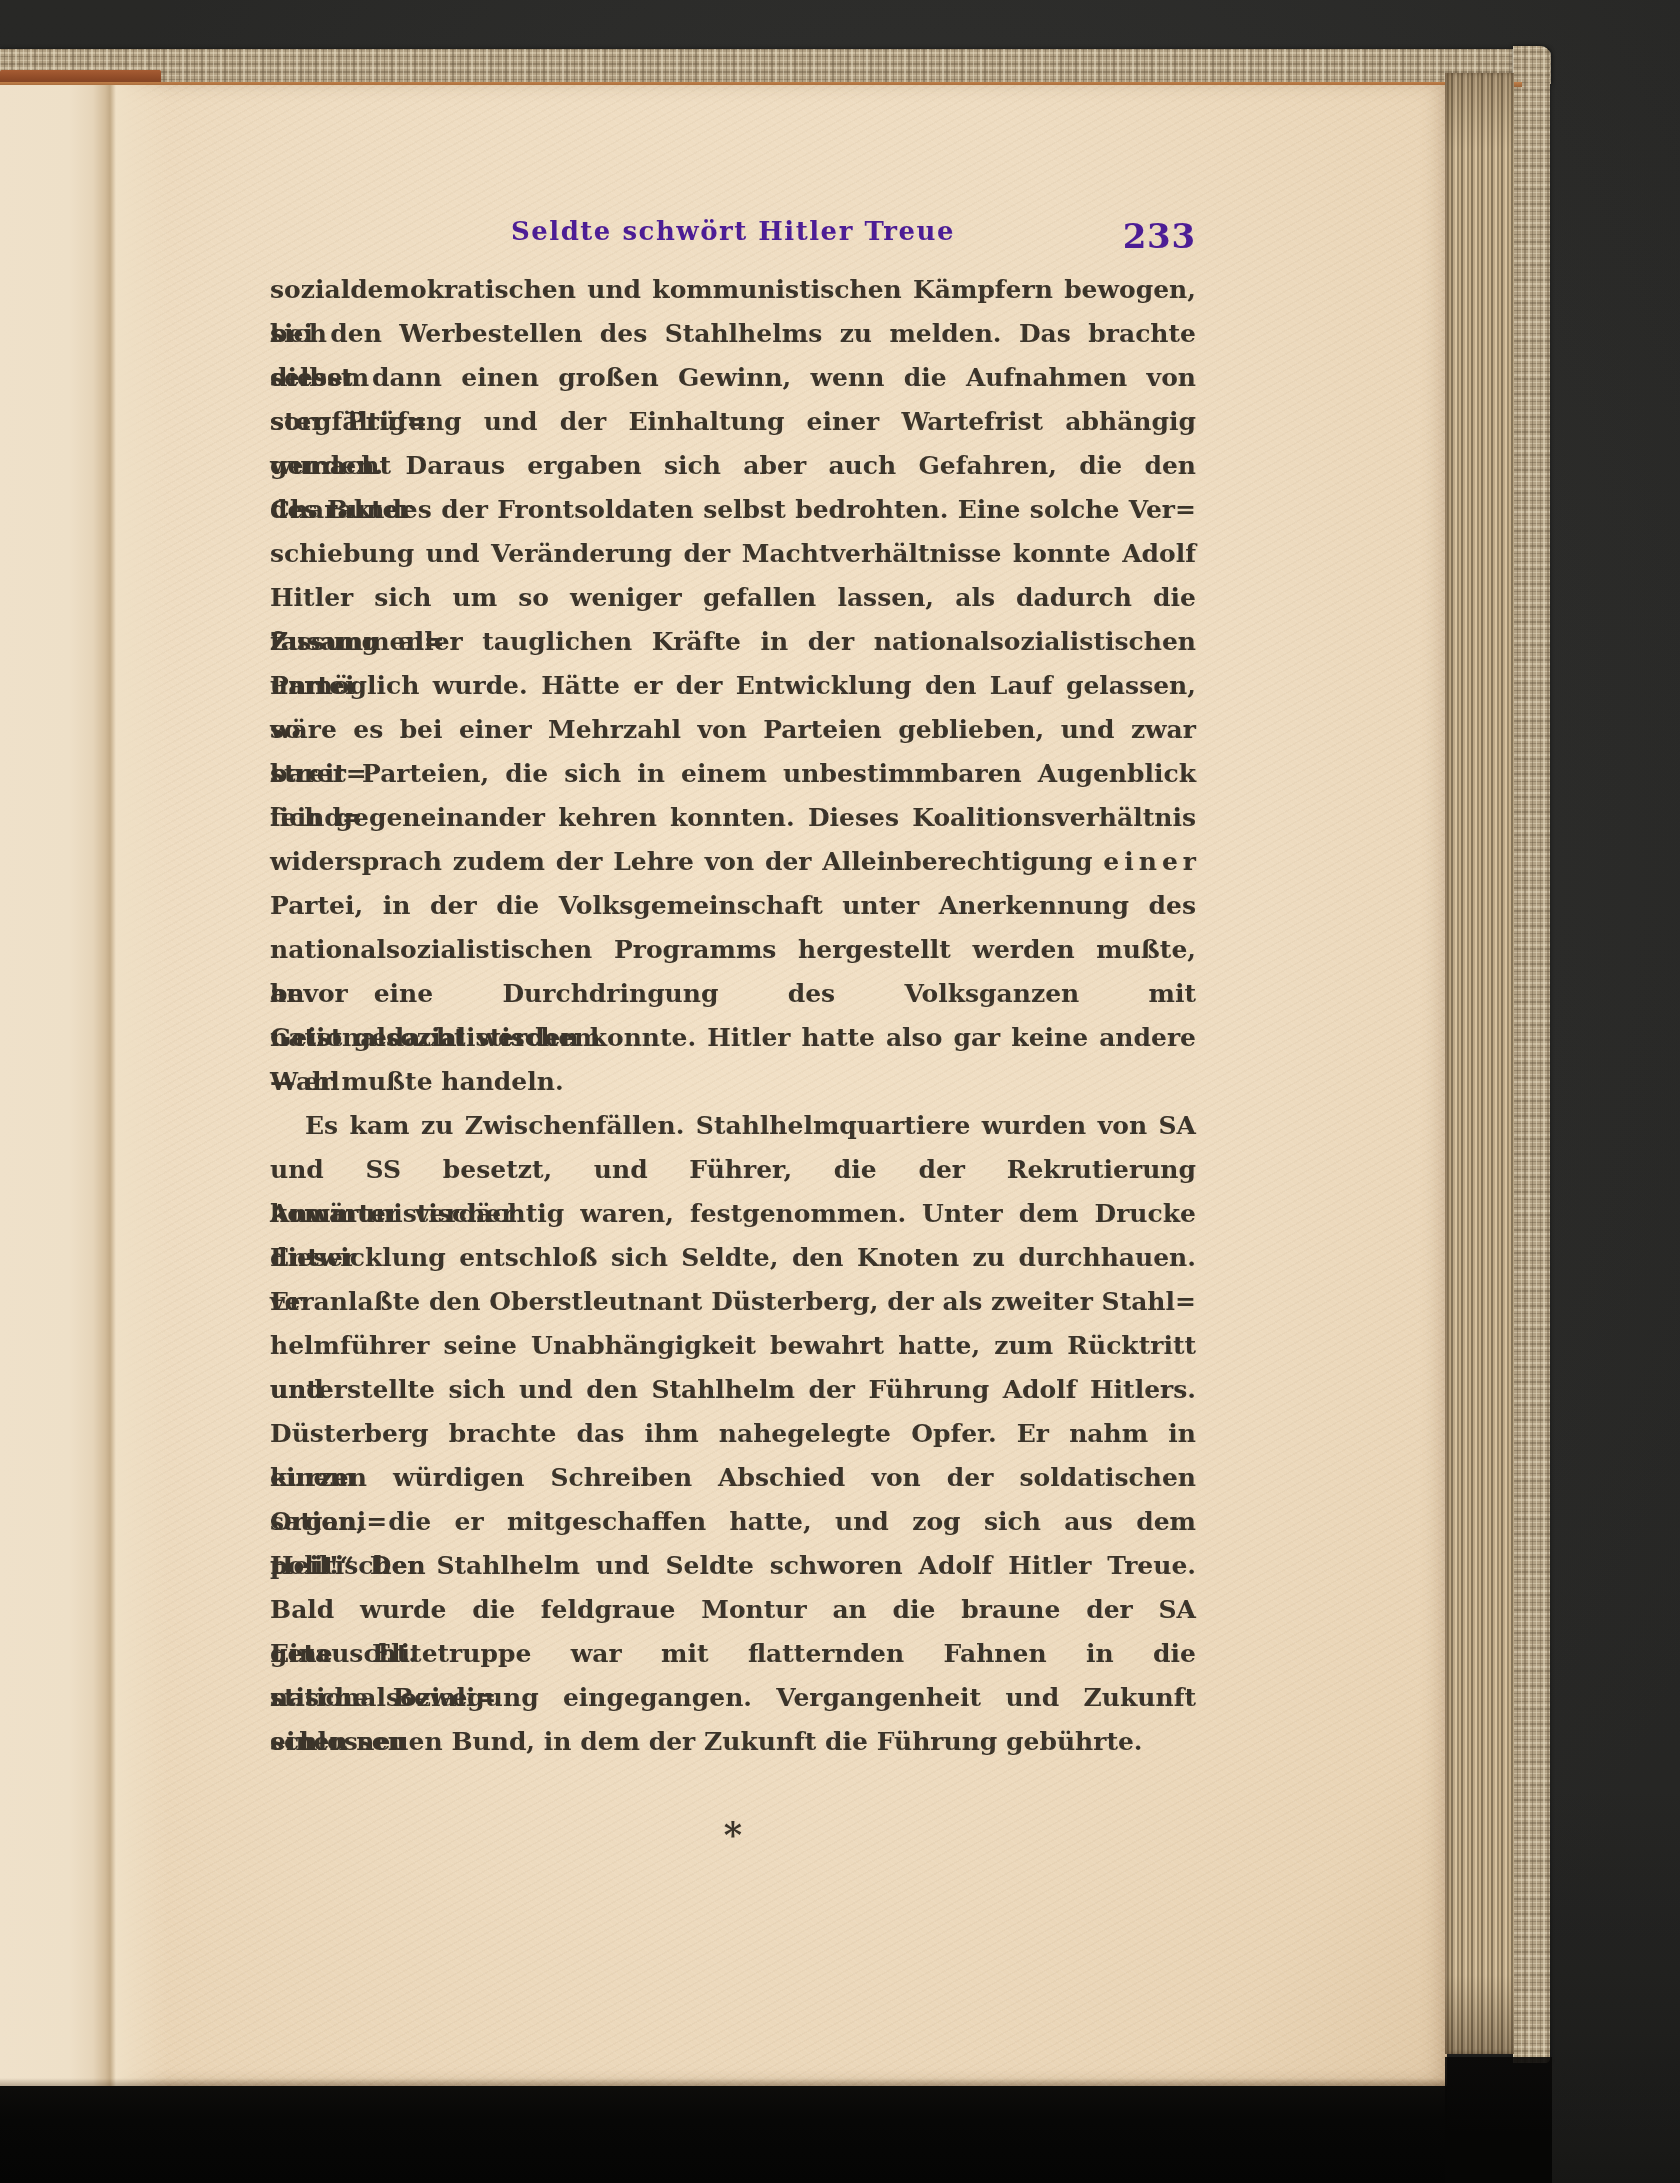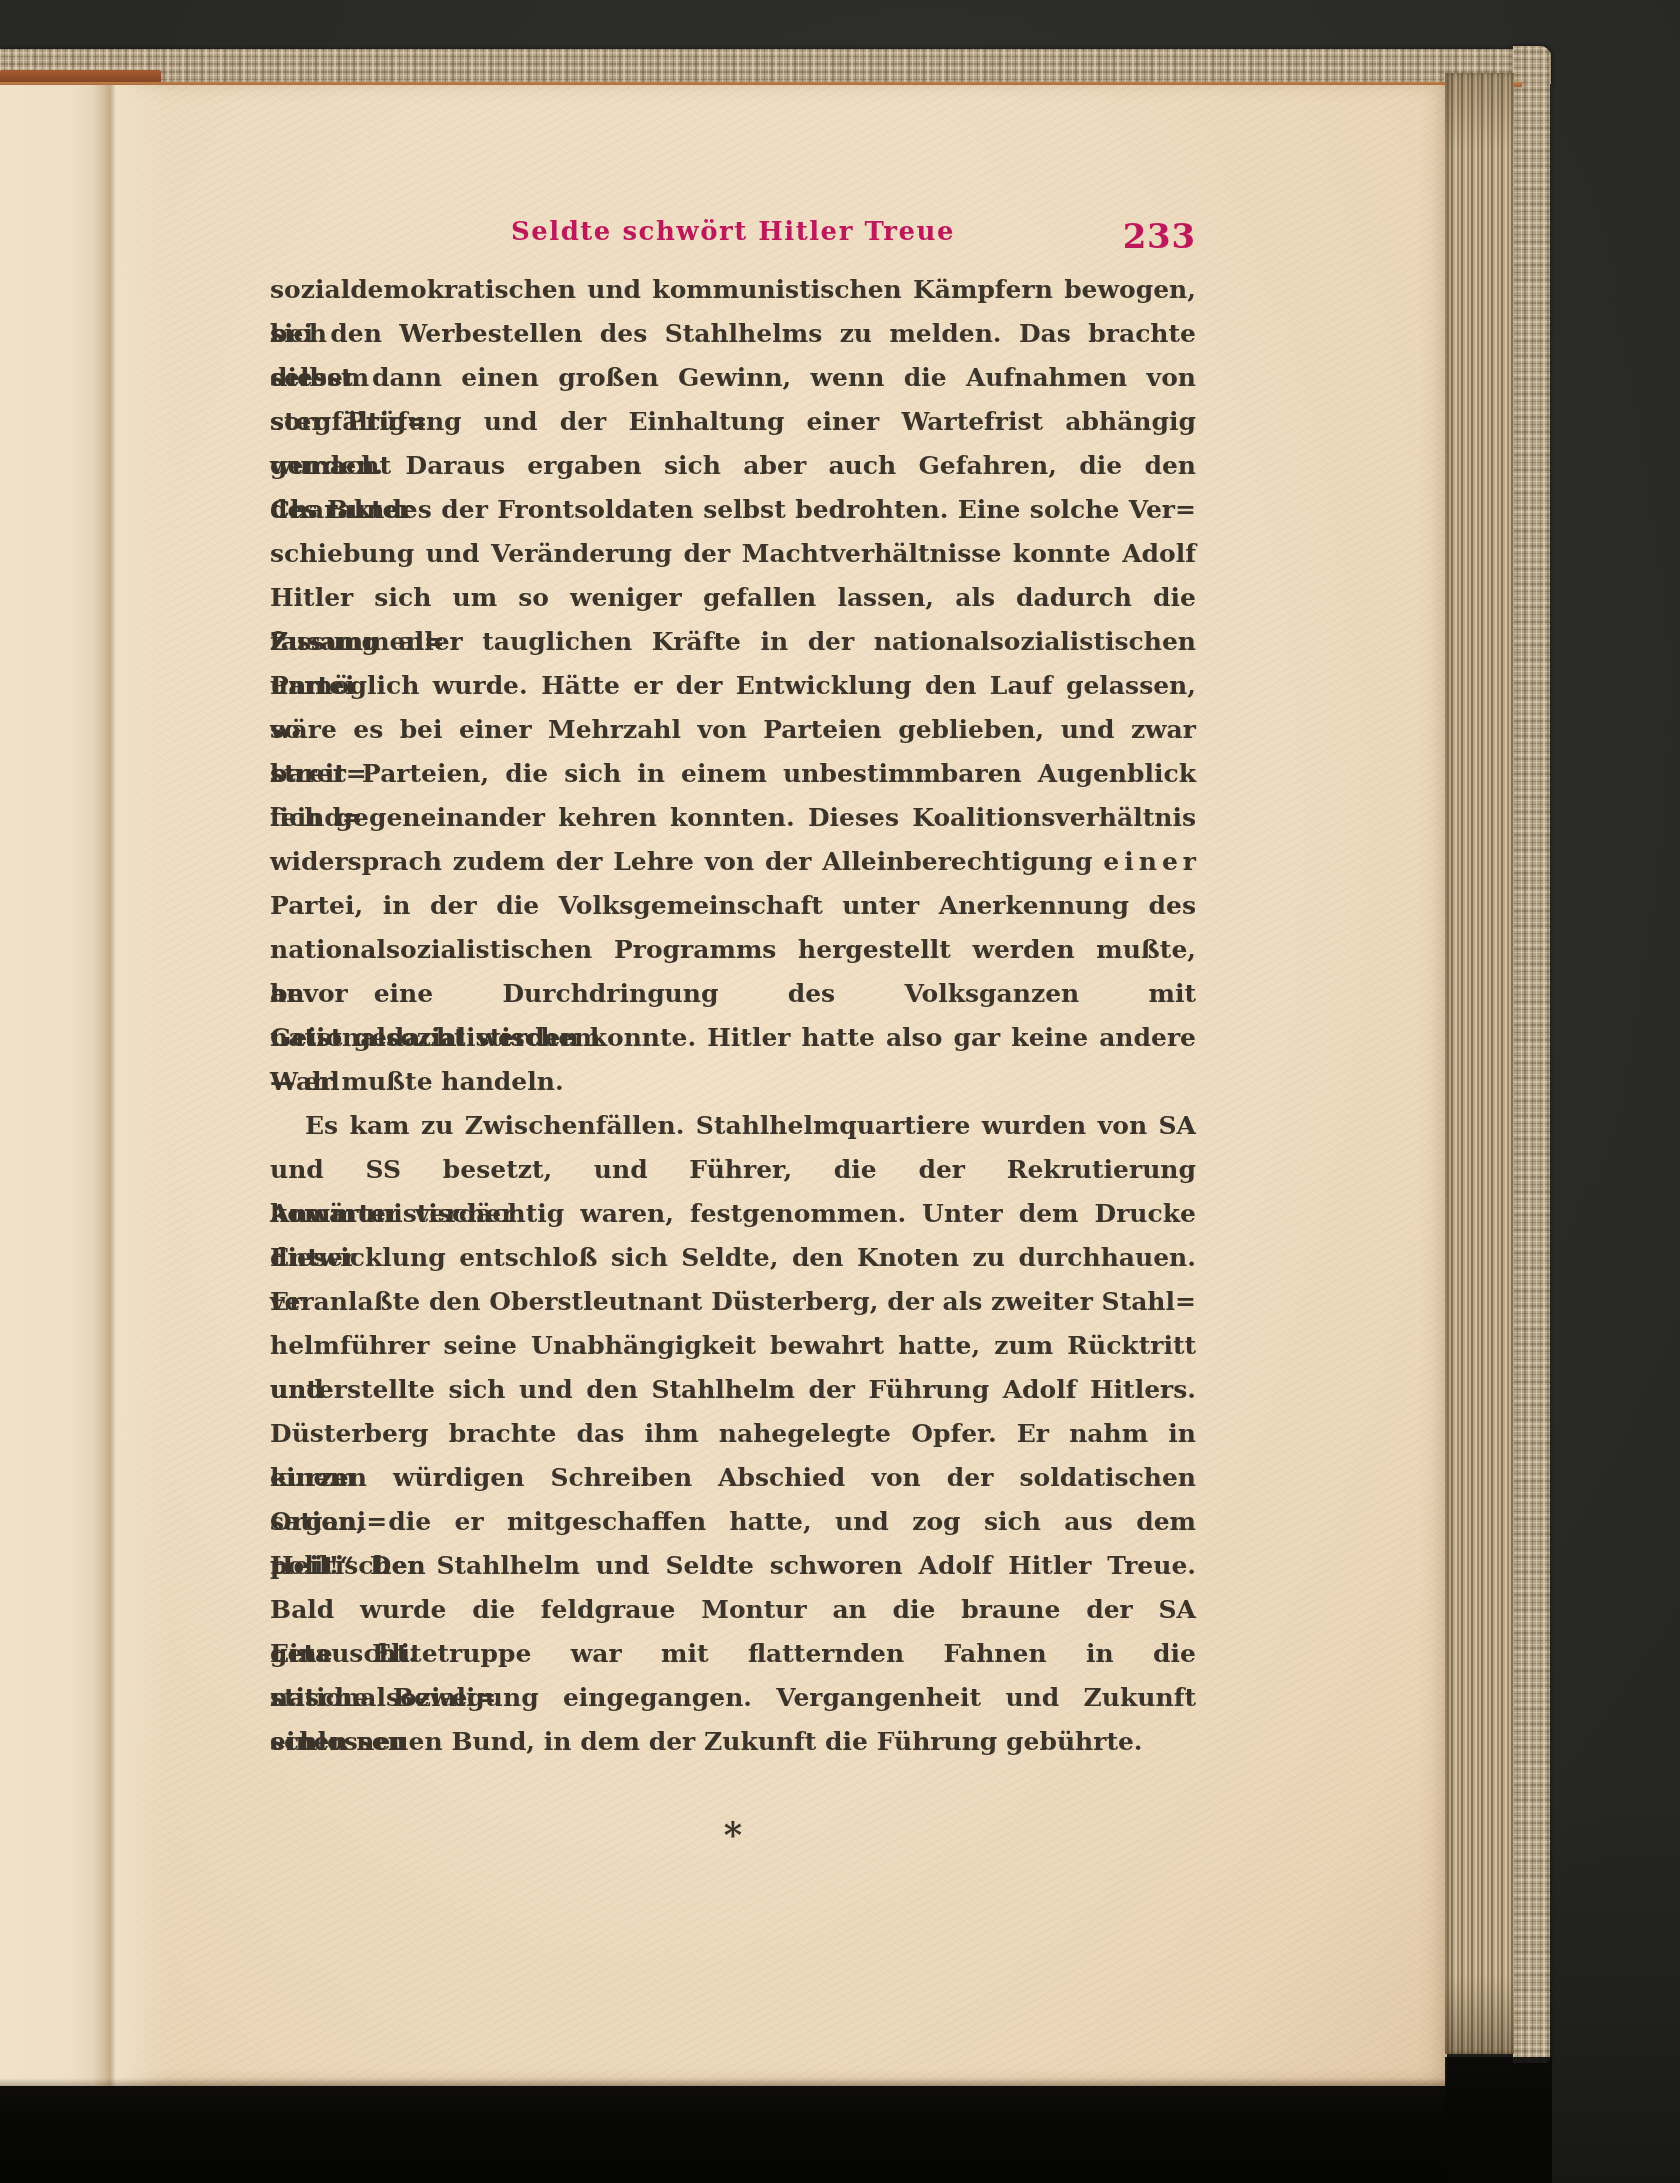--- a/index.html
+++ b/index.html
@@ -68,21 +68,21 @@
   .page-bottom-lip{
     position:absolute;left:0;top:2078px;width:1447px;height:9.1px;
     background:linear-gradient(180deg, rgba(0,0,0,0) 0%, rgba(60,40,20,0.35) 100%);
   }
 
   
   .print{color:#3b342a;}
   .running-head{
     position:absolute;left:270px;top:216px;width:926px;height:35px;
     font-size:26px;font-weight:700;letter-spacing:1.5px;
-    text-align:center;color:#be185d;
+    text-align:center;color:#4c1d95;
   }
   .folio{
     position:absolute;right:0;top:0;height:35px;
     font-size:34px;font-weight:700;letter-spacing:0.8px;
   }
   .text-block{
     position:absolute;left:270px;top:268px;width:926px;
   }
   .line{
     height:44px;line-height:44px;

